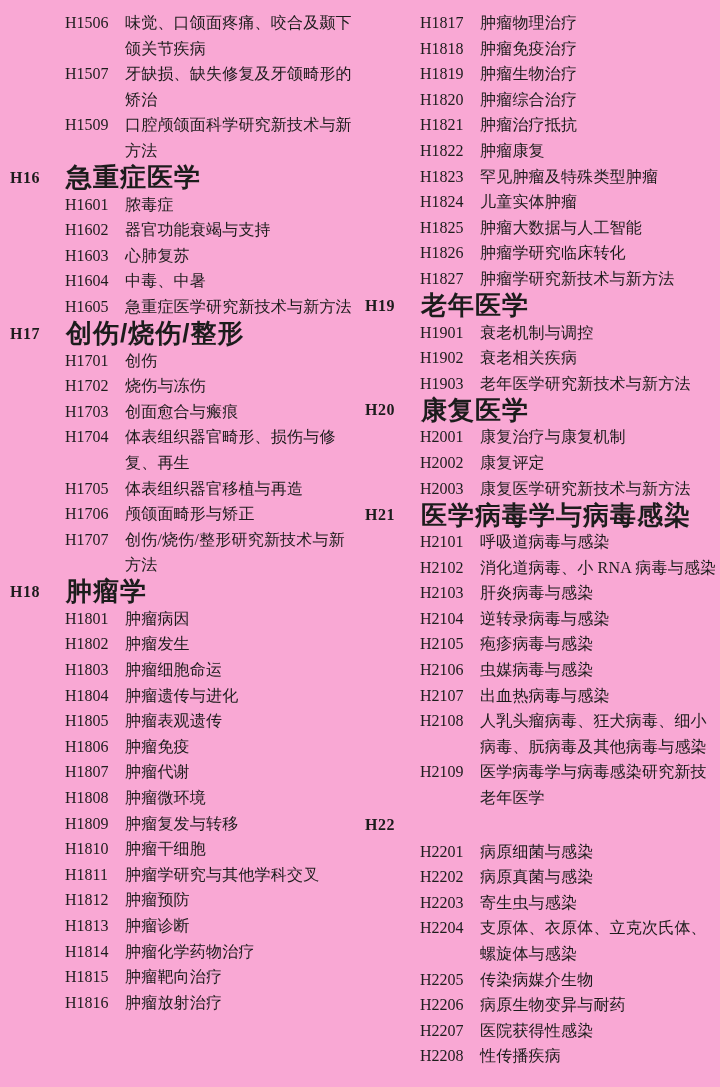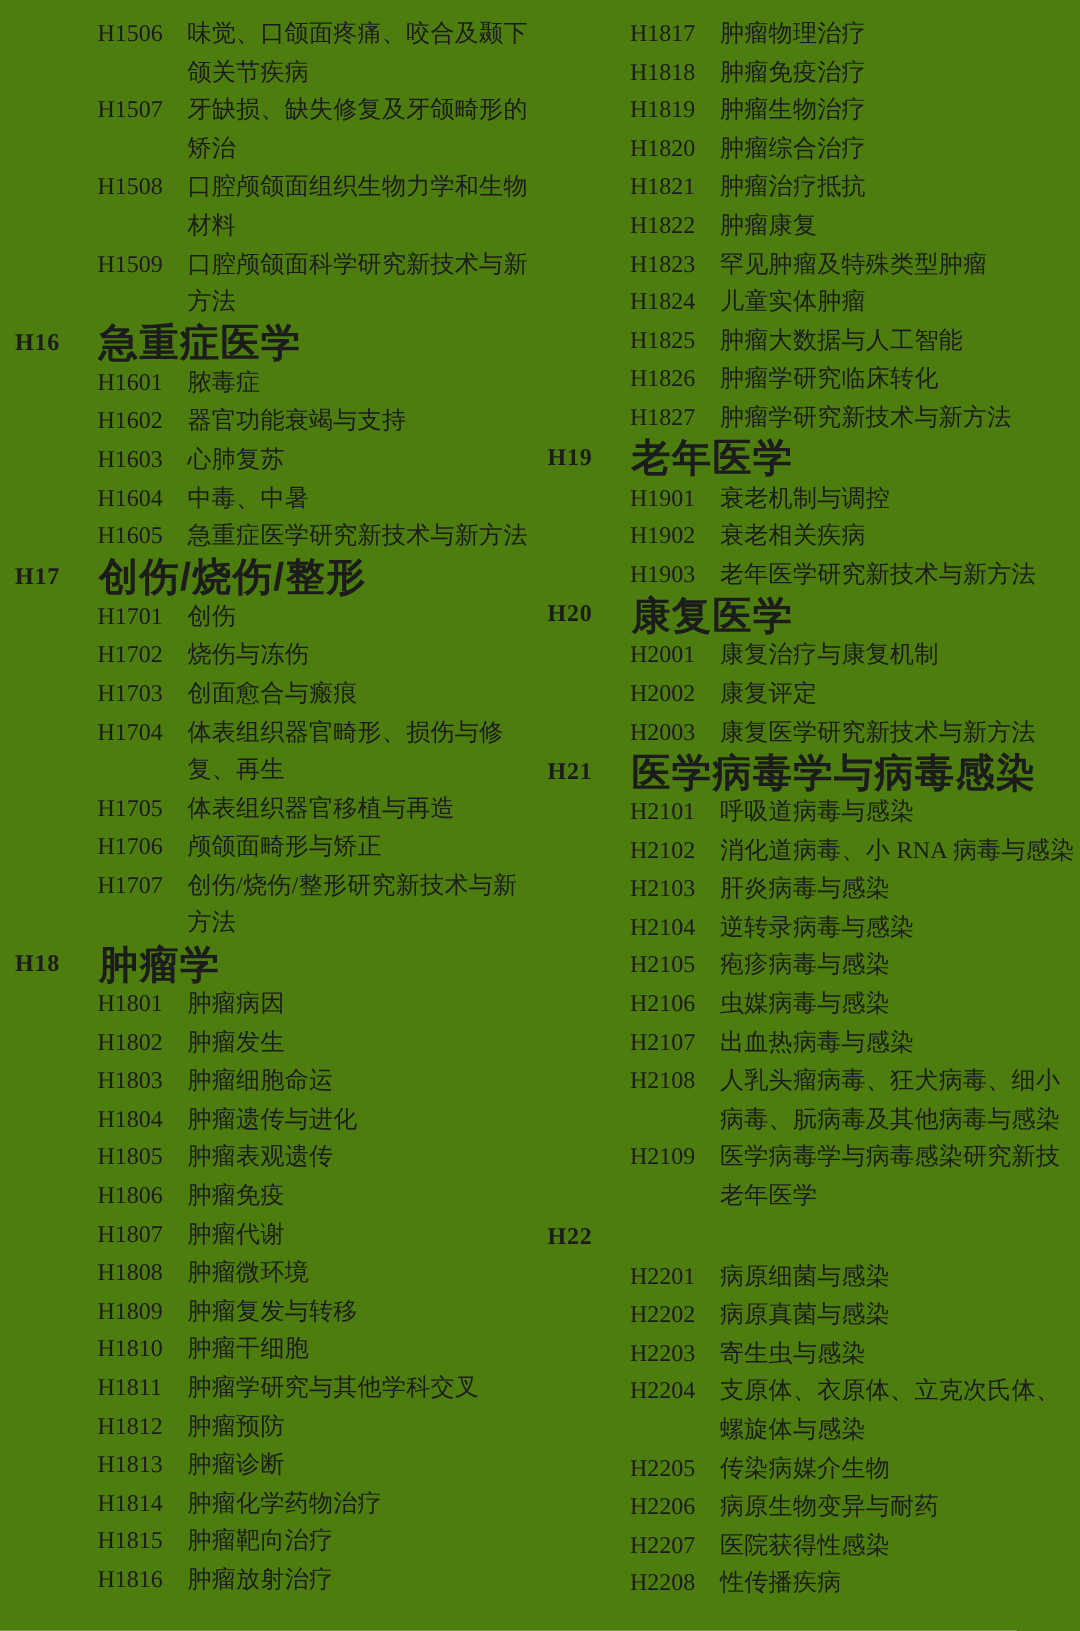--- a/index.html
+++ b/index.html
@@ -8,21 +8,21 @@
     height: 1087px;
     background: #ffffff;
     font-family: "Liberation Serif", "DejaVu Serif", serif;
     color: #1c1c1c;
   }
   .page {
     position: relative;
     width: 720px;
     height: 1087px;
     overflow: hidden;
-    background: #4d7c0f;
+    background: #f9a8d4;
   }
   .column {
     position: absolute;
     top: 10px;
   }
   .column-left  { left: 10px;  width: 348px; }
   .column-right { left: 365px; width: 352px; }
 
   .section-row {
     display: flex;
@@ -74,25 +74,20 @@
         <span class="item-code">H1506</span>
         <span class="item-label">味觉、口颌面疼痛、咬合及颞下
 颌关节疾病</span>
       </div>
       <div class="item-row">
         <span class="item-code">H1507</span>
         <span class="item-label">牙缺损、缺失修复及牙颌畸形的
 矫治</span>
       </div>
       <div class="item-row">
-        <span class="item-code">H1508</span>
-        <span class="item-label">口腔颅颌面组织生物力学和生物
-材料</span>
-      </div>
-      <div class="item-row">
         <span class="item-code">H1509</span>
         <span class="item-label">口腔颅颌面科学研究新技术与新
 方法</span>
       </div>
       <div class="section-row">
         <span class="section-code">H16</span>
         <span class="section-title">急重症医学</span>
       </div>
       <div class="item-row">
         <span class="item-code">H1601</span>

